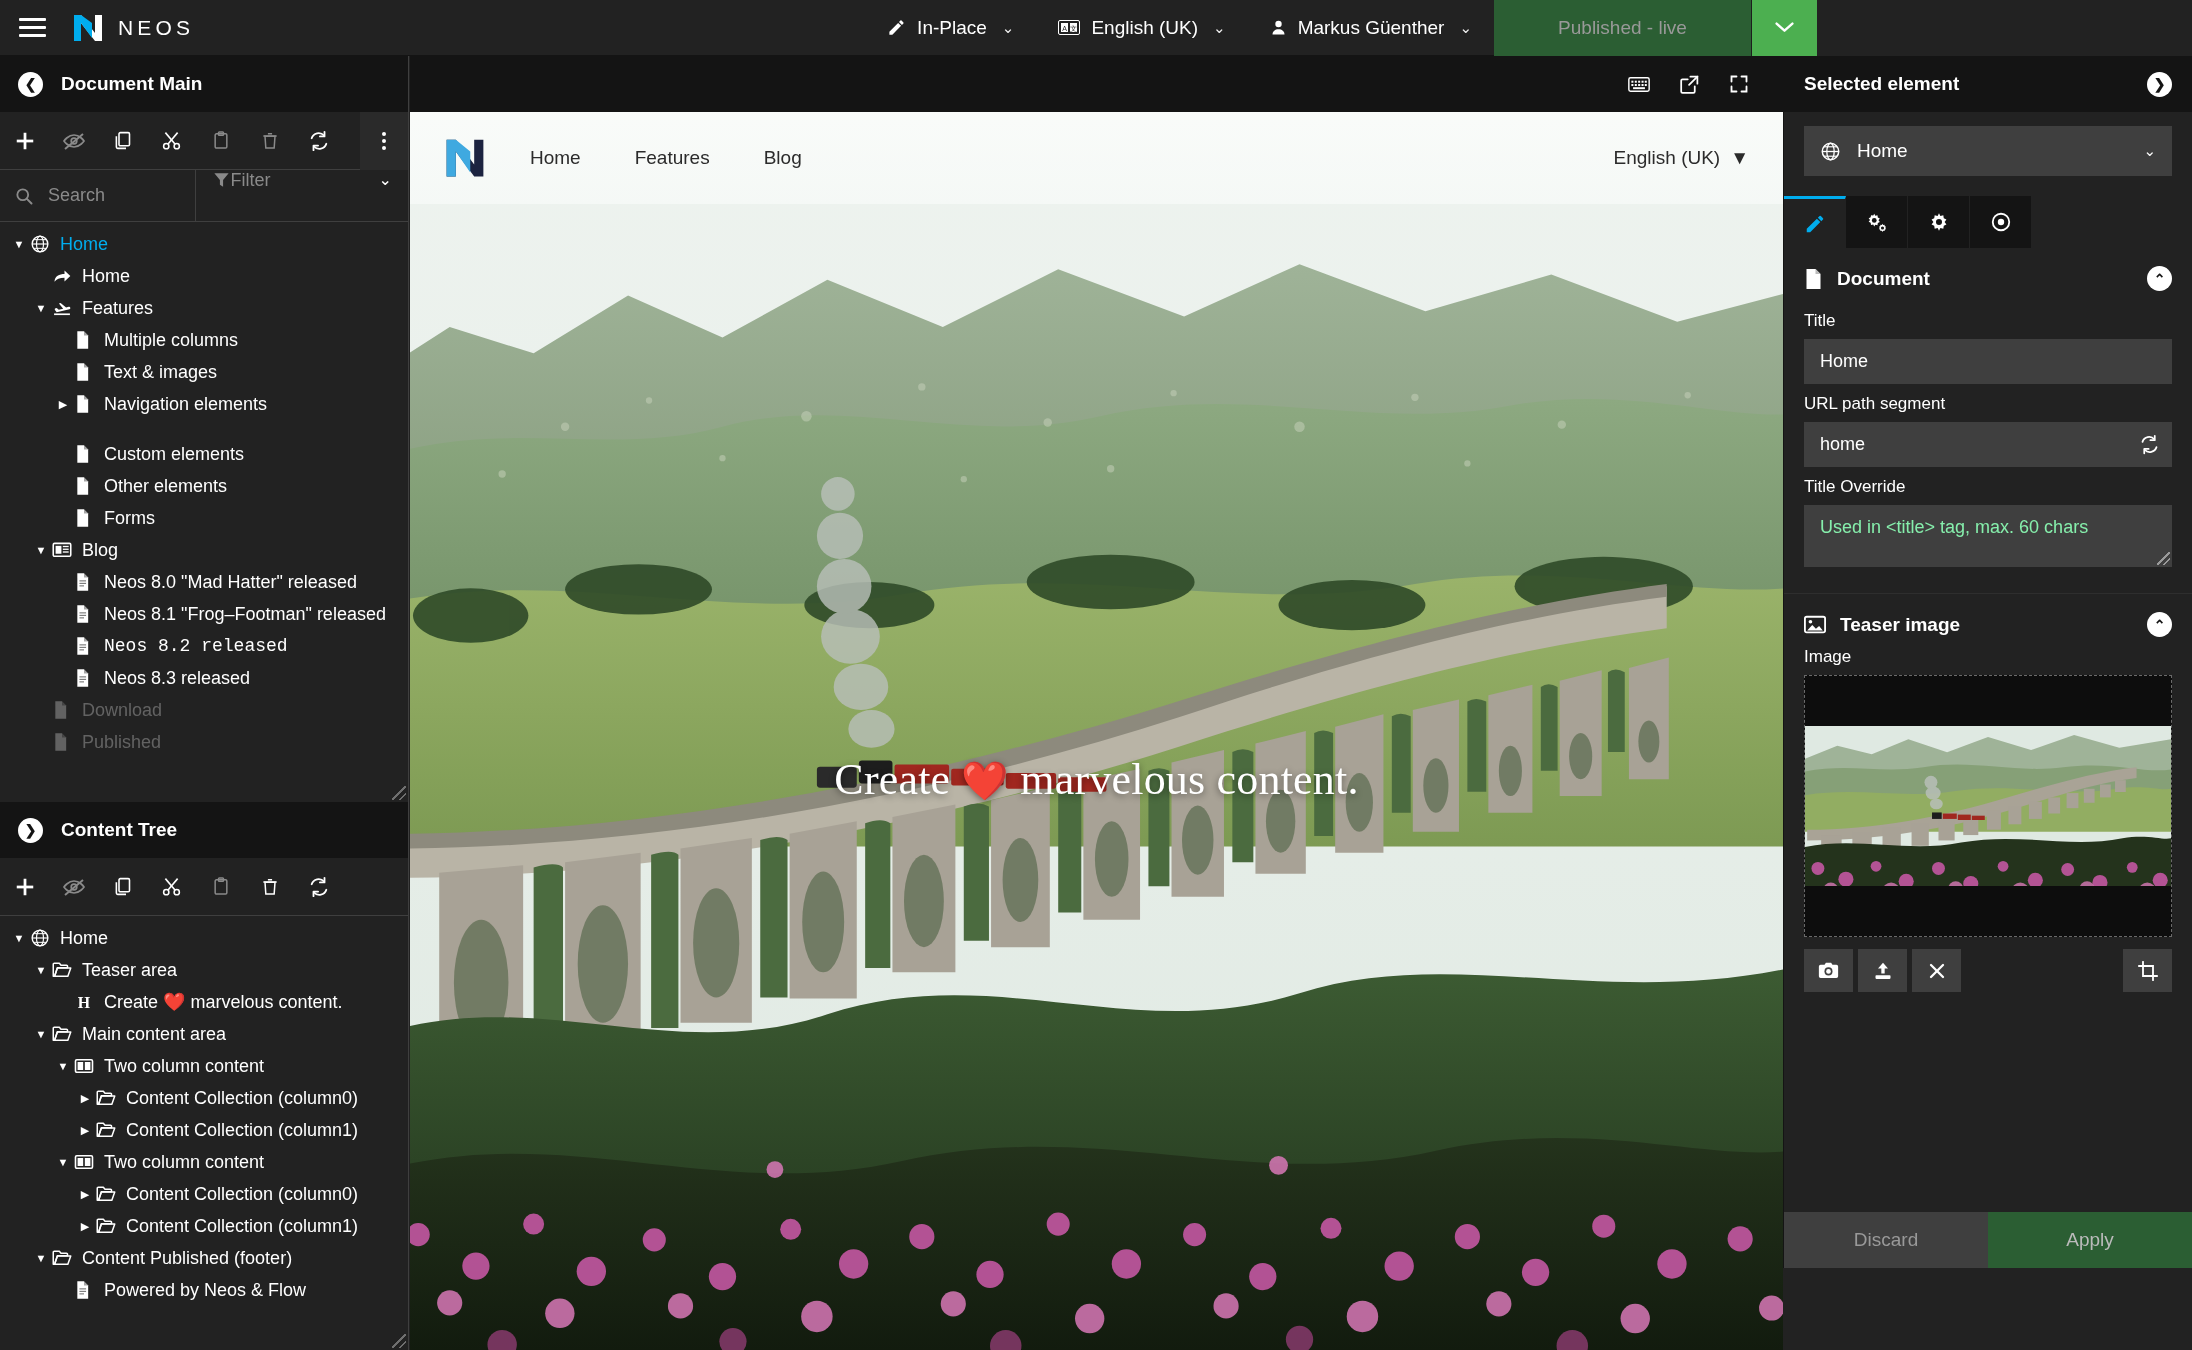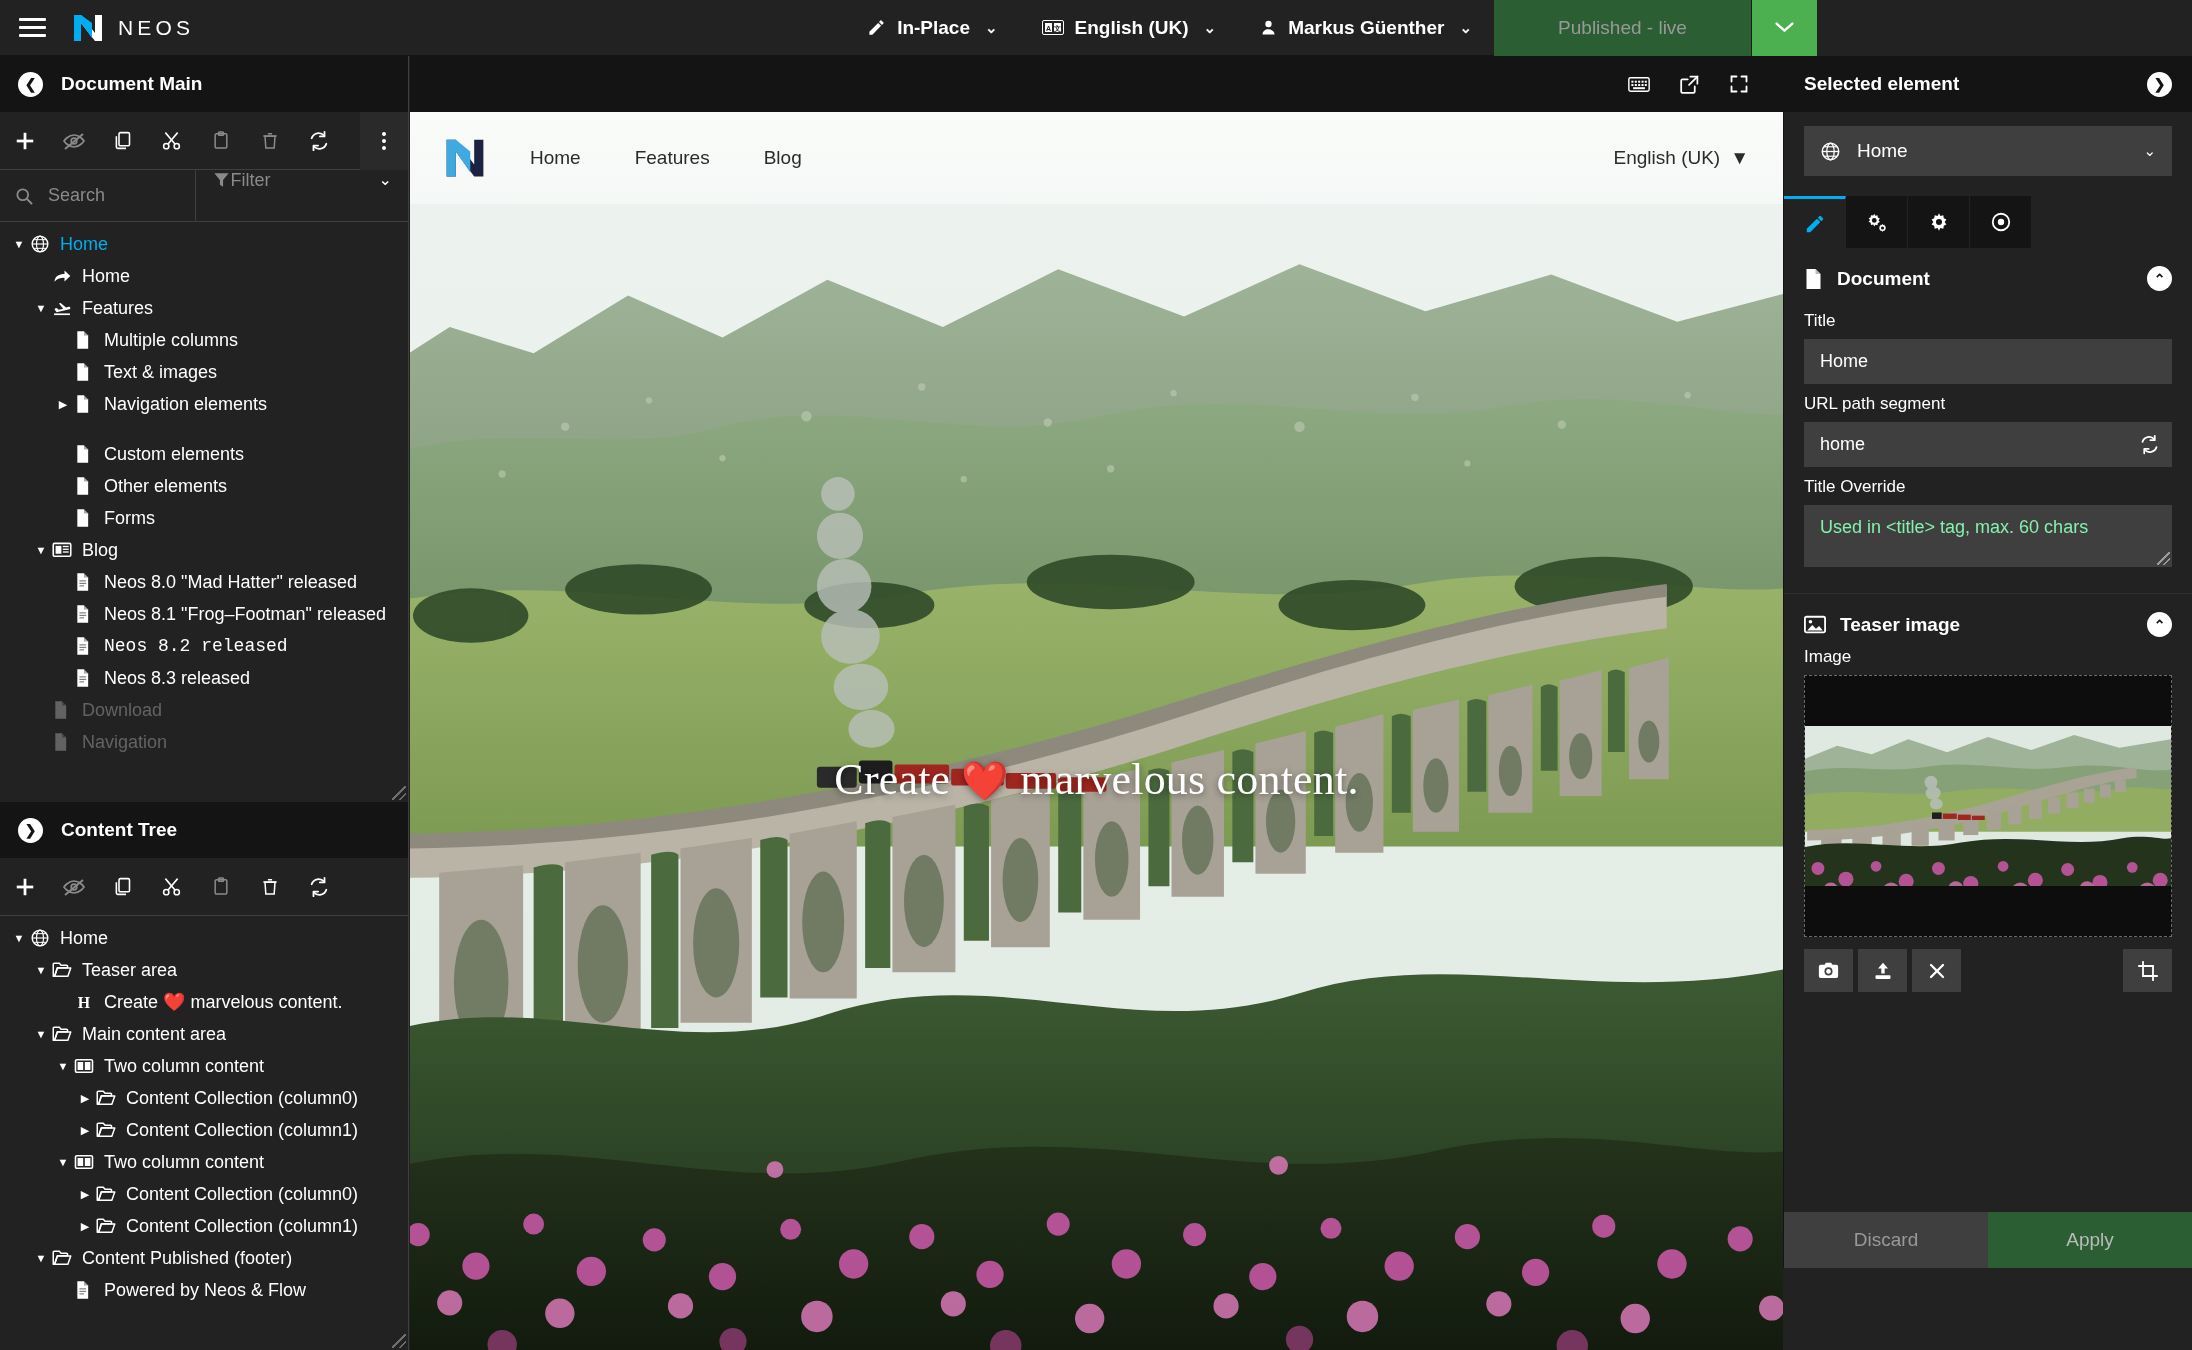--- a/index.html
+++ b/index.html
@@ -24,21 +24,20 @@
   }
   .hamburger span { display:block; width: 27px; height: 3px; background: #fff; border-radius:1px; }
   .logo-wrap { display: flex; align-items: center; gap: 14px; padding-left: 8px; }
   .neos-n { width: 32px; height: 34px; display:block; }
   .brand { color: #fff; font-size: 21px; letter-spacing: 4.2px; font-weight: 400; }
   .topbar-spacer { flex: 1 1 auto; }
   .tb-item {
     display: flex; align-items: center; gap: 11px; height: 56px;
     padding: 0 22px; color: #fff; font-size: 19px; cursor: pointer;
     white-space: nowrap;
-    font-weight: bold;
   }
   .tb-item .chev { font-size: 15px; opacity: .95; margin-left: 4px; }
   .tb-icn { display:inline-flex; align-items:center; }
   .publish-btn {
     height: 56px; min-width: 258px; background: #2b5e33; color: #999;
     display: flex; align-items: center; justify-content: center;
     font-size: 19px; cursor: pointer; border-right: 1px solid #1d1d1d;
   }
   .publish-toggle {
     height: 56px; width: 65px; background: #4caf50; color: #fff;
@@ -540,21 +539,21 @@
           <span class="lbl">Download</span>
         </div>
         <div class="row hidden-node" style="padding-left: 30px;">
           <span class="caret">&nbsp;</span>
           <span class="ico">
             <svg viewBox="0 0 24 24" width="20" height="20">
               <path d="M4 1.5h8l5 5v16H4z" fill="currentColor"></path>
               <path d="M12 1.5l5 5h-5z" fill="rgba(0,0,0,.35)"></path>
             </svg>
           </span>
-          <span class="lbl">Navigation</span>
+          <span class="lbl">Published</span>
         </div>
         <div class="resize-grip"></div>
     </div>
 
     <div class="panel-head">
       <span class="circ-icn">❯</span>
       <span>Content Tree</span>
     </div>
 
     <div class="tree-toolbar">

